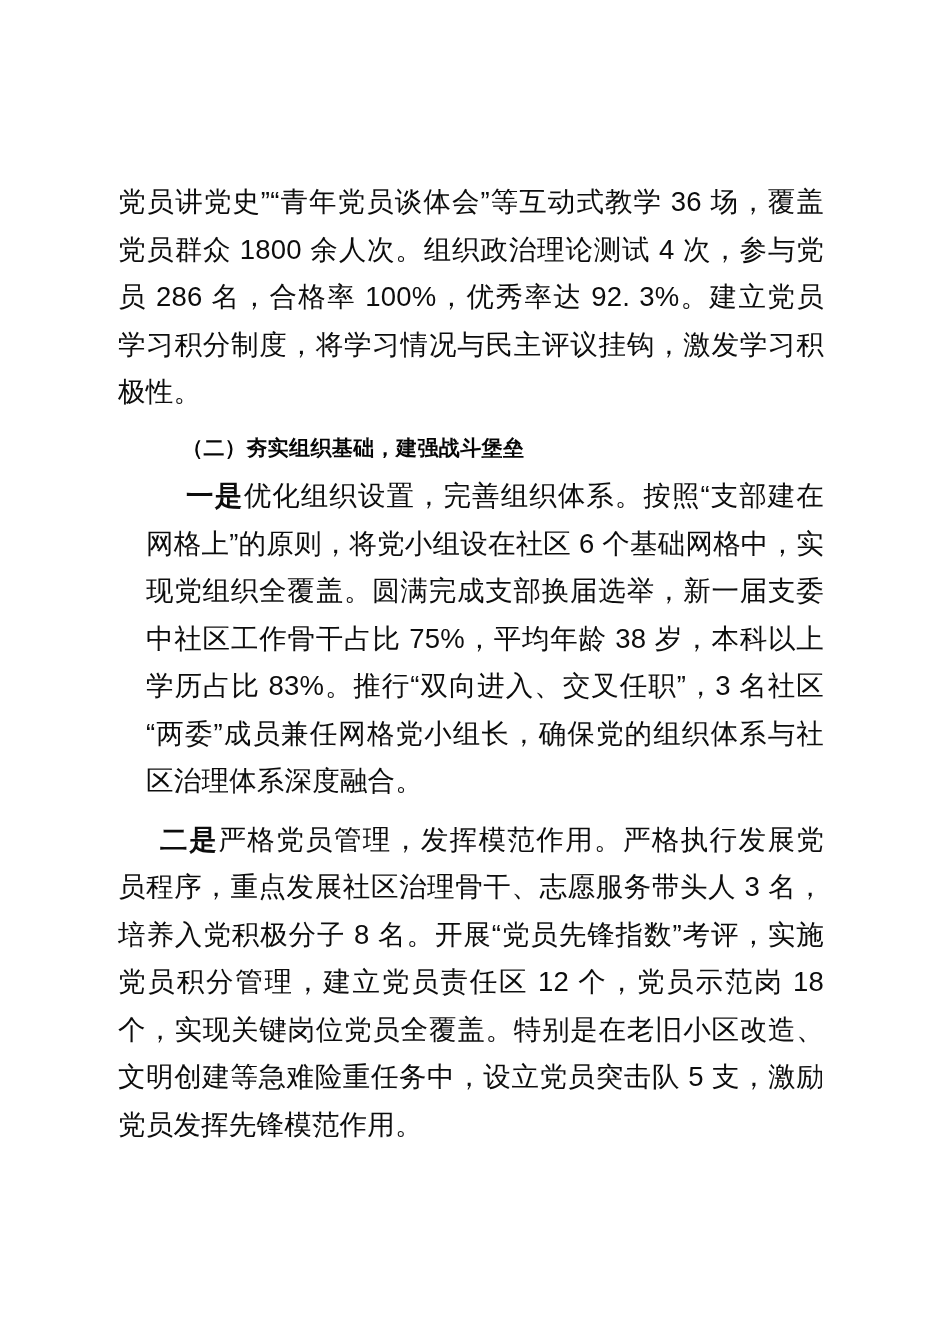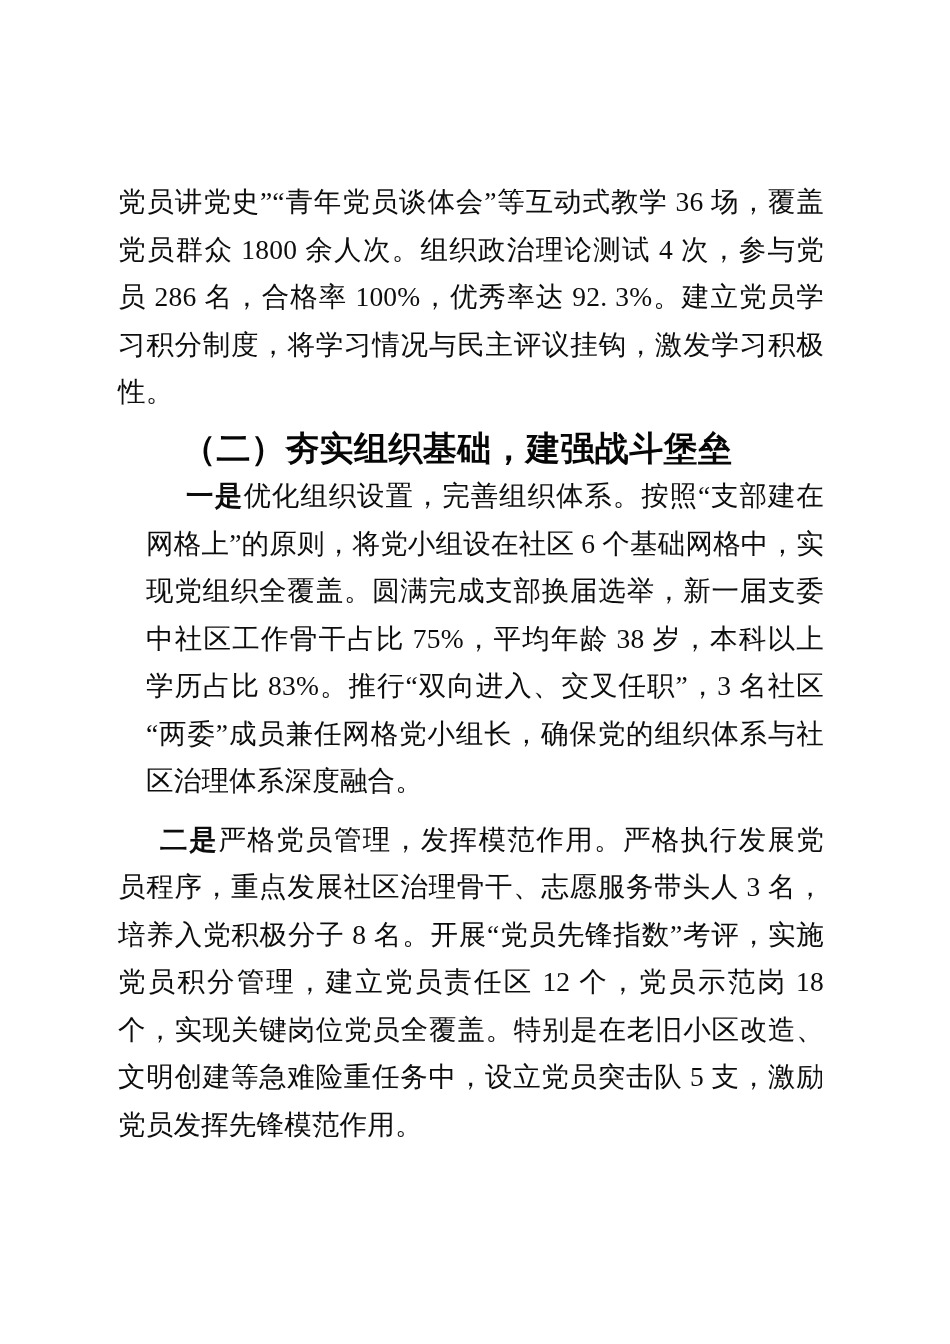--- a/index.html
+++ b/index.html
@@ -19,21 +19,21 @@
     overflow: hidden;
     box-sizing: border-box;
   }
   .content {
     position: absolute;
     left: 118px;
     top: 178px;
     width: 706px;
   }
   .para {
-    font-family: Liberation Serif, serif;
+    font-family: Liberation Sans, sans-serif;
     font-size: 27.5px;
     line-height: 47.5px;
     color: #0d0d0d;
     text-align: justify;
     text-justify: inter-ideograph;
     letter-spacing: 0.2px;
     margin: 0;
     white-space: normal;
     word-break: break-all;
     -webkit-font-smoothing: antialiased;
@@ -45,21 +45,21 @@
   
   .para.indent {
     text-indent: 42px;
   }
   .para.lead {
     text-indent: 40px;
     margin-left: 28px;
   }
   .heading {
     font-family: "Liberation Serif", "DejaVu Serif", serif;
-    font-size: 34px;
+    font-size: 21px;
     line-height: 47.5px;
     color: #060606;
     font-weight: bold;
     letter-spacing: 0.4px;
     text-indent: 64px;
     margin: 0;
   }
   .spacer-sm { height: 9px; }
   .spacer-md { height: 11px; }
   .bold { font-weight: bold; letter-spacing: 0.5px; }

